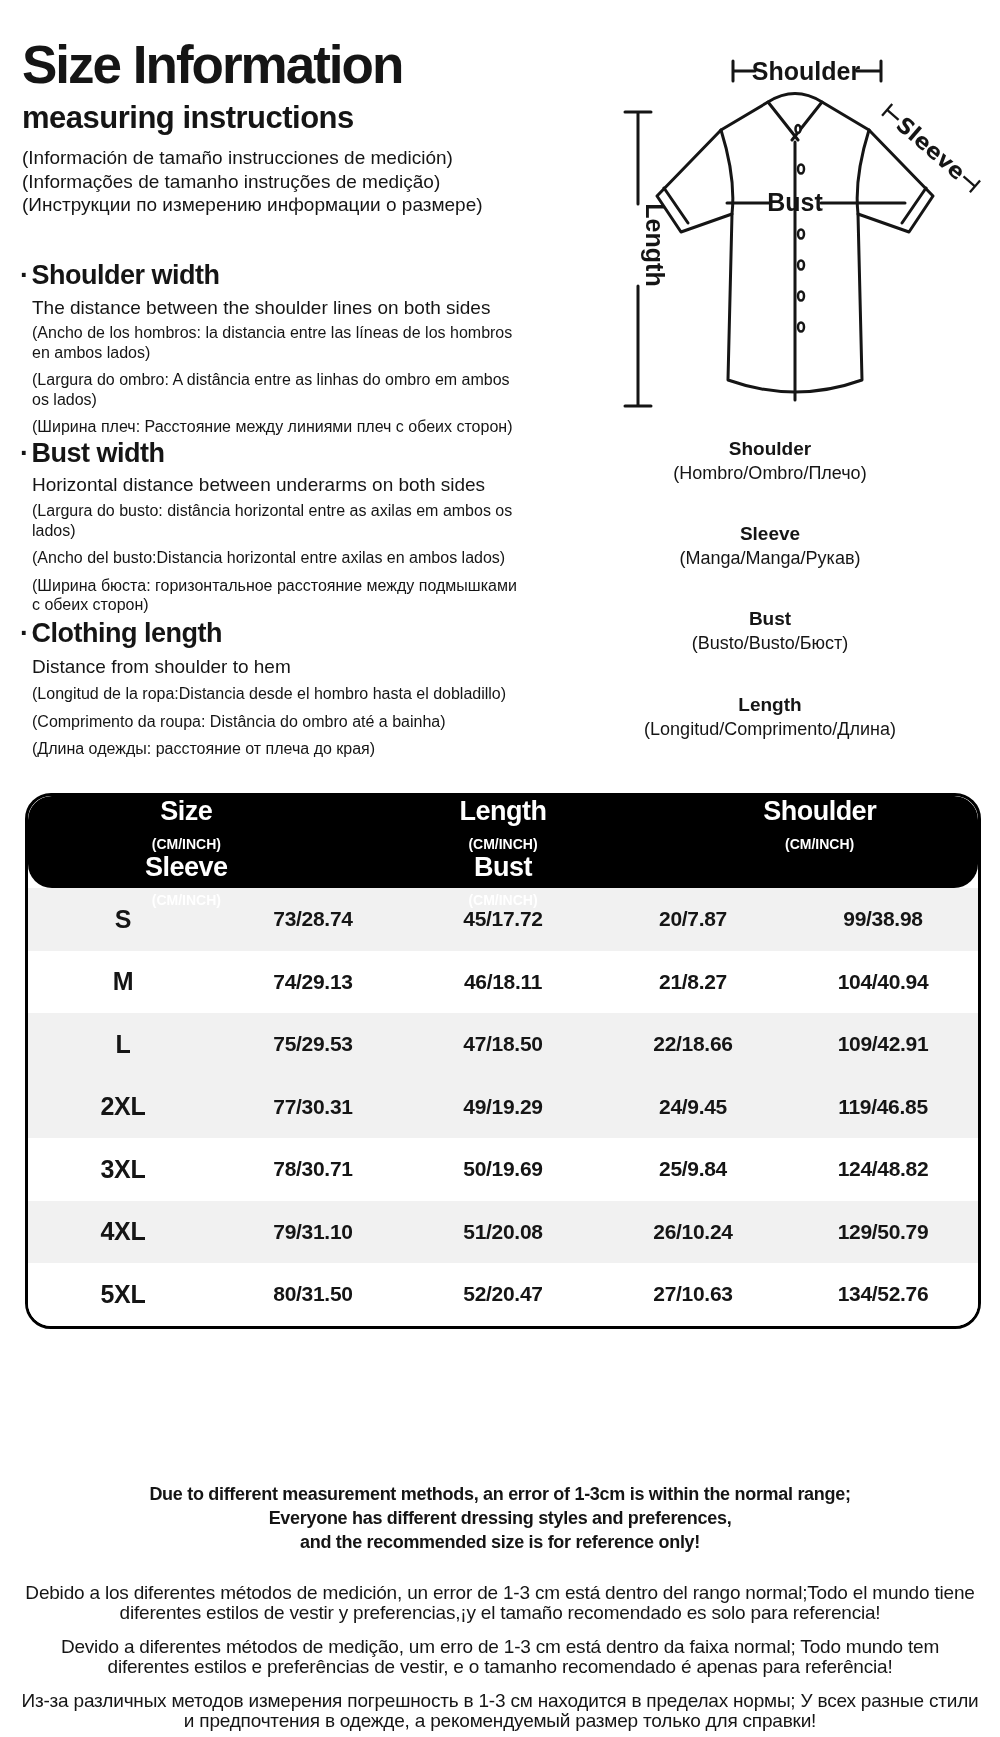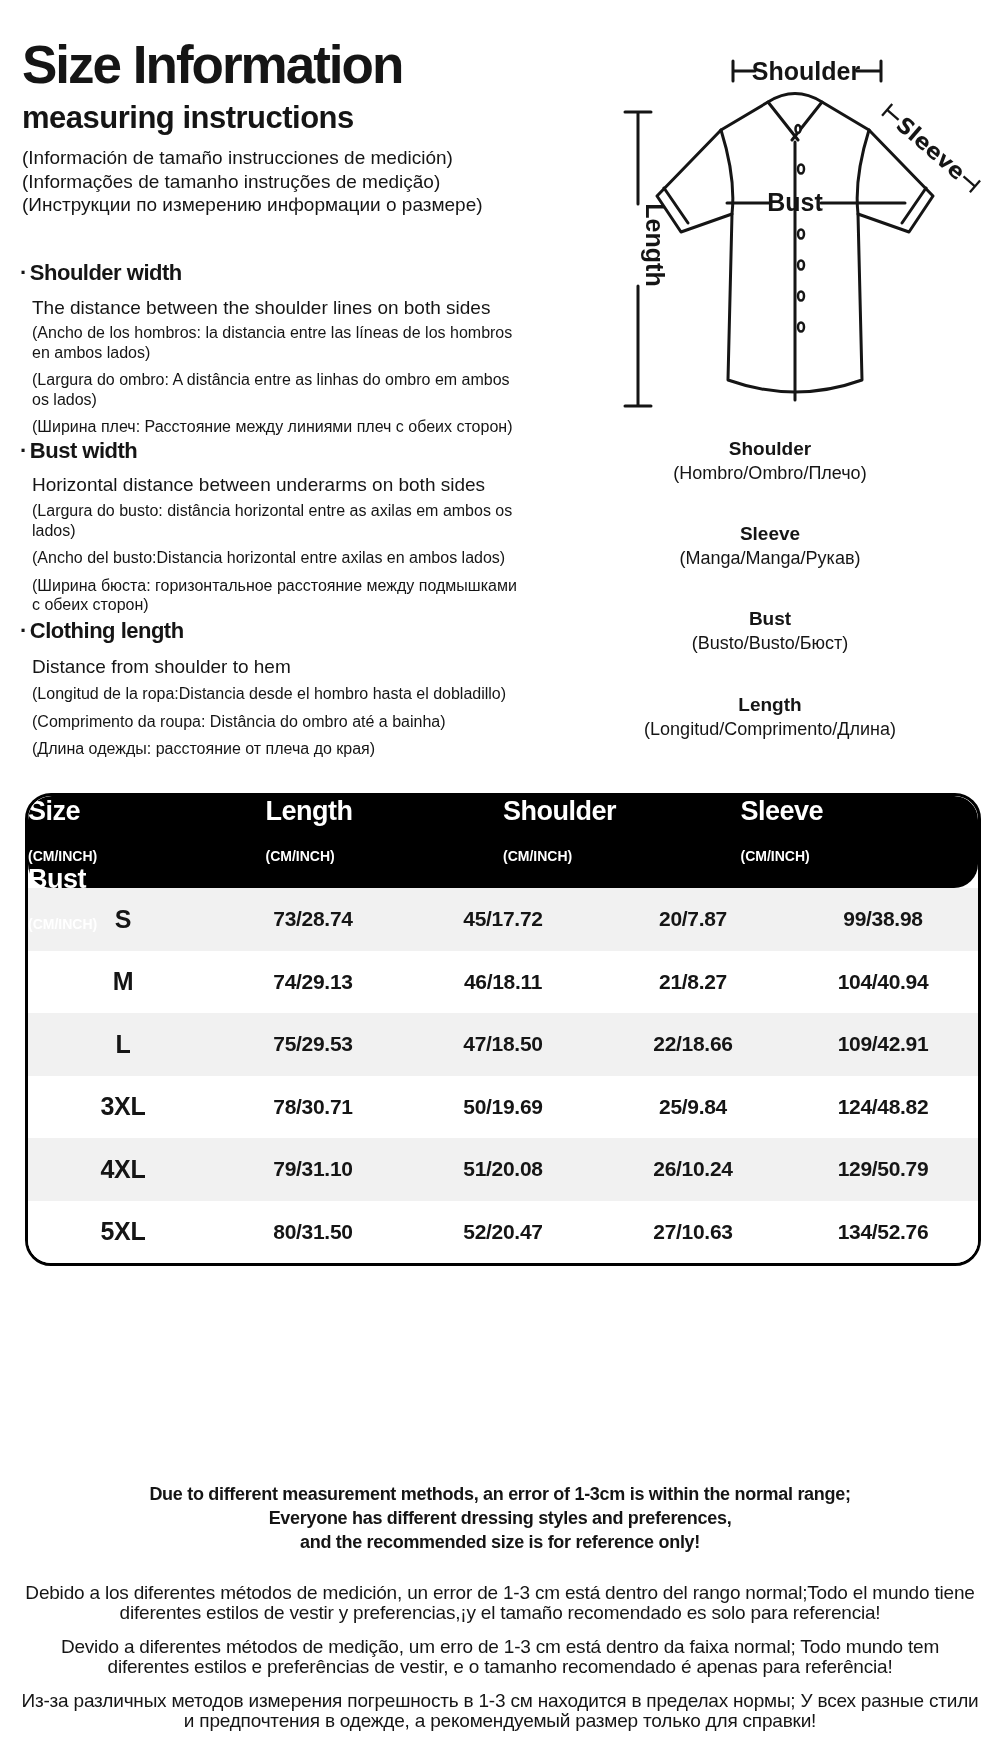--- a/index.html
+++ b/index.html
@@ -7,21 +7,21 @@
     width:1000px;height:1737px;background:#ffffff;position:relative;overflow:hidden;
     font-family:"Liberation Sans","DejaVu Sans",sans-serif;color:#151515;
     -webkit-font-smoothing:antialiased;
   }
   
   .left-col{position:absolute;left:20px;top:0;width:522px;}
   .title{position:absolute;left:2px;top:34px;font-size:53px;font-weight:800;letter-spacing:-2px;white-space:nowrap;}
   .subtitle{position:absolute;left:2px;top:100px;font-size:31px;font-weight:700;letter-spacing:-0.5px;white-space:nowrap;}
   .subtitle-trans{position:absolute;left:2px;top:146px;font-size:19px;line-height:23.5px;}
   .subtitle-trans div{white-space:nowrap;}
-  .sec-head{position:absolute;left:0;font-size:22px;font-weight:700;letter-spacing:-0.5px;white-space:nowrap;}
+  .sec-head{position:absolute;left:0;font-size:27px;font-weight:700;letter-spacing:-0.5px;white-space:nowrap;}
   .sec-head::before{content:"·";margin-right:3px;font-weight:700;}
   .sec-desc{position:absolute;left:12px;font-size:19px;white-space:nowrap;}
   .sec-trans{position:absolute;left:12px;width:492px;font-size:16px;line-height:19.5px;}
   .sec-trans p{margin:0 0 8px 0;}
   
   #s1-head{top:260px}#s1-desc{top:297px}#s1-trans{top:323px}
   #s2-head{top:438px}#s2-desc{top:474px}#s2-trans{top:501px}
   #s3-head{top:618px}#s3-desc{top:656px}#s3-trans{top:684px}
   
   .diagram{position:absolute;left:555px;top:28px;width:445px;height:400px;}
@@ -30,26 +30,26 @@
   .legend{position:absolute;left:540px;width:460px;text-align:center;}
   .legend .l-name{font-size:19px;font-weight:700;line-height:24px;}
   .legend .l-trans{font-size:18px;line-height:25px;}
   #leg-shoulder{top:437px}#leg-sleeve{top:522px}#leg-bust{top:607px}#leg-length{top:693px}
   
   .size-table{
     position:absolute;left:25px;top:793px;width:950px;
     border:3px solid #000;border-radius:26px;overflow:hidden;background:#fff;
   }
   .thead{
-    display:grid;grid-template-columns:repeat(4,1fr);
+    display:grid;grid-template-columns:repeat(3,1fr);
     background:#000;color:#fff;border-radius:24px;
-    height:92px;align-items:center;text-align:left;
+    height:92px;align-items:center;text-align:center;
   }
   .th-name{font-size:27px;font-weight:700;letter-spacing:-0.5px;}
-  .th-unit{font-size:14px;font-weight:700;margin-top:21px;}
+  .th-unit{font-size:14px;font-weight:700;margin-top:9px;}
   .tr{
     display:grid;grid-template-columns:repeat(5,1fr);
     height:62.5px;align-items:center;text-align:center;background:#fff;
   }
   .tr.alt{background:#f1f1f1;}
   .td{font-size:21px;font-weight:700;letter-spacing:-0.3px;}
   .td.size-cell{font-size:25px;}
   
   .footer{position:absolute;left:0;top:1482px;width:1000px;text-align:center;}
   .note-en{font-size:18px;font-weight:700;line-height:24px;margin-bottom:29px;letter-spacing:-0.3px;}
@@ -178,20 +178,27 @@
     <div class="td">21/8.27</div>
     <div class="td">104/40.94</div>
   </div>
   <div class="tr alt">
     <div class="td size-cell">L</div>
     <div class="td">75/29.53</div>
     <div class="td">47/18.50</div>
     <div class="td">22/18.66</div>
     <div class="td">109/42.91</div>
   </div>
+  <div class="tr alt">
+    <div class="td size-cell">2XL</div>
+    <div class="td">77/30.31</div>
+    <div class="td">49/19.29</div>
+    <div class="td">24/9.45</div>
+    <div class="td">119/46.85</div>
+  </div>
   <div class="tr">
     <div class="td size-cell">3XL</div>
     <div class="td">78/30.71</div>
     <div class="td">50/19.69</div>
     <div class="td">25/9.84</div>
     <div class="td">124/48.82</div>
   </div>
   <div class="tr alt">
     <div class="td size-cell">4XL</div>
     <div class="td">79/31.10</div>

